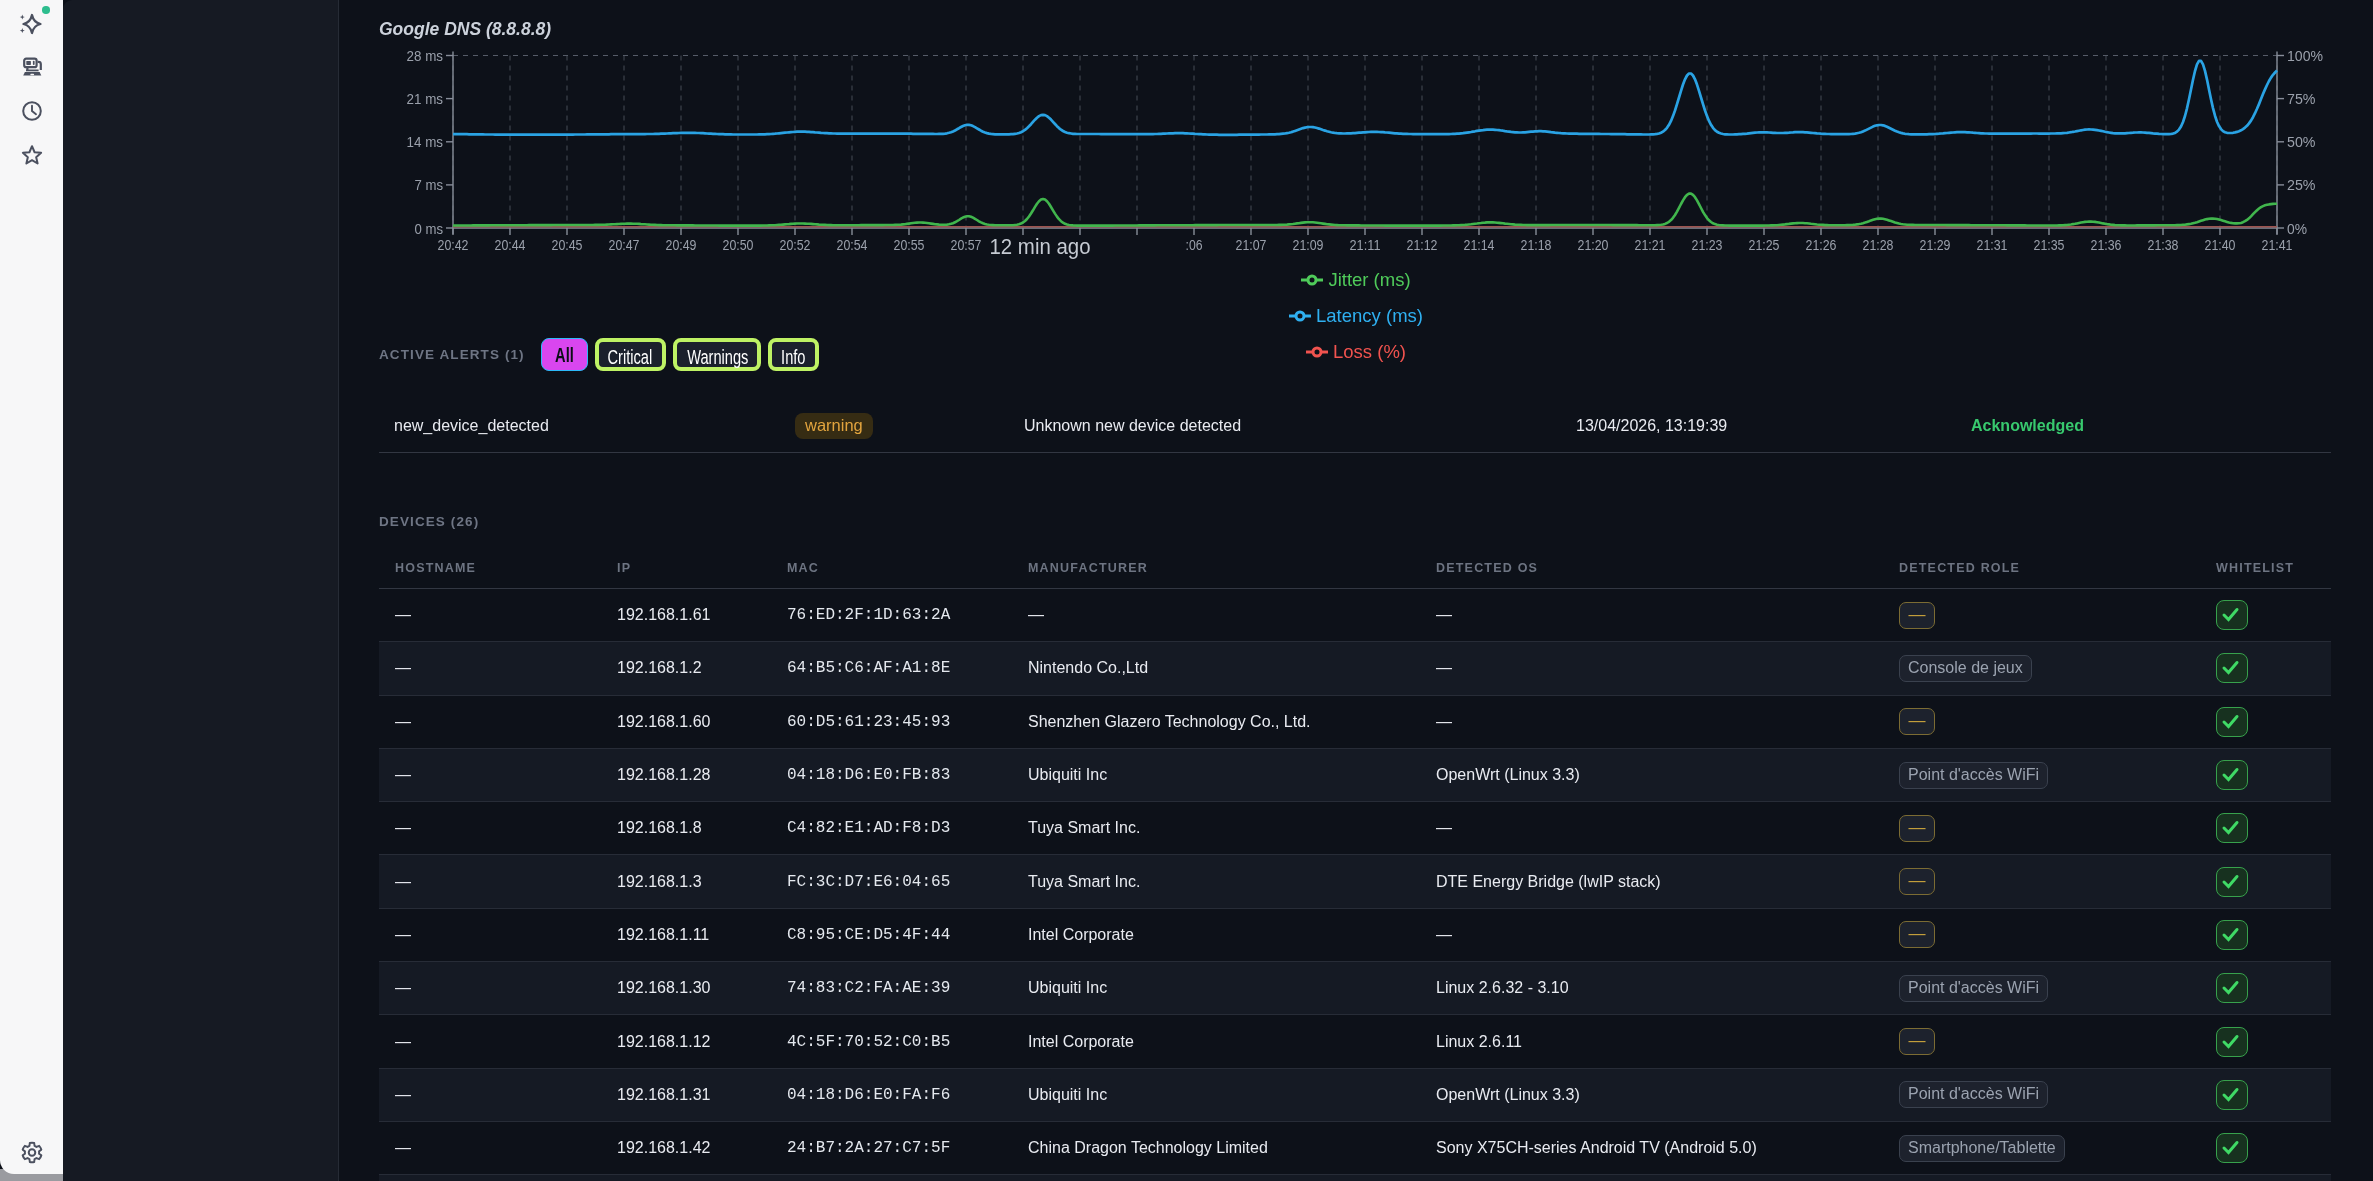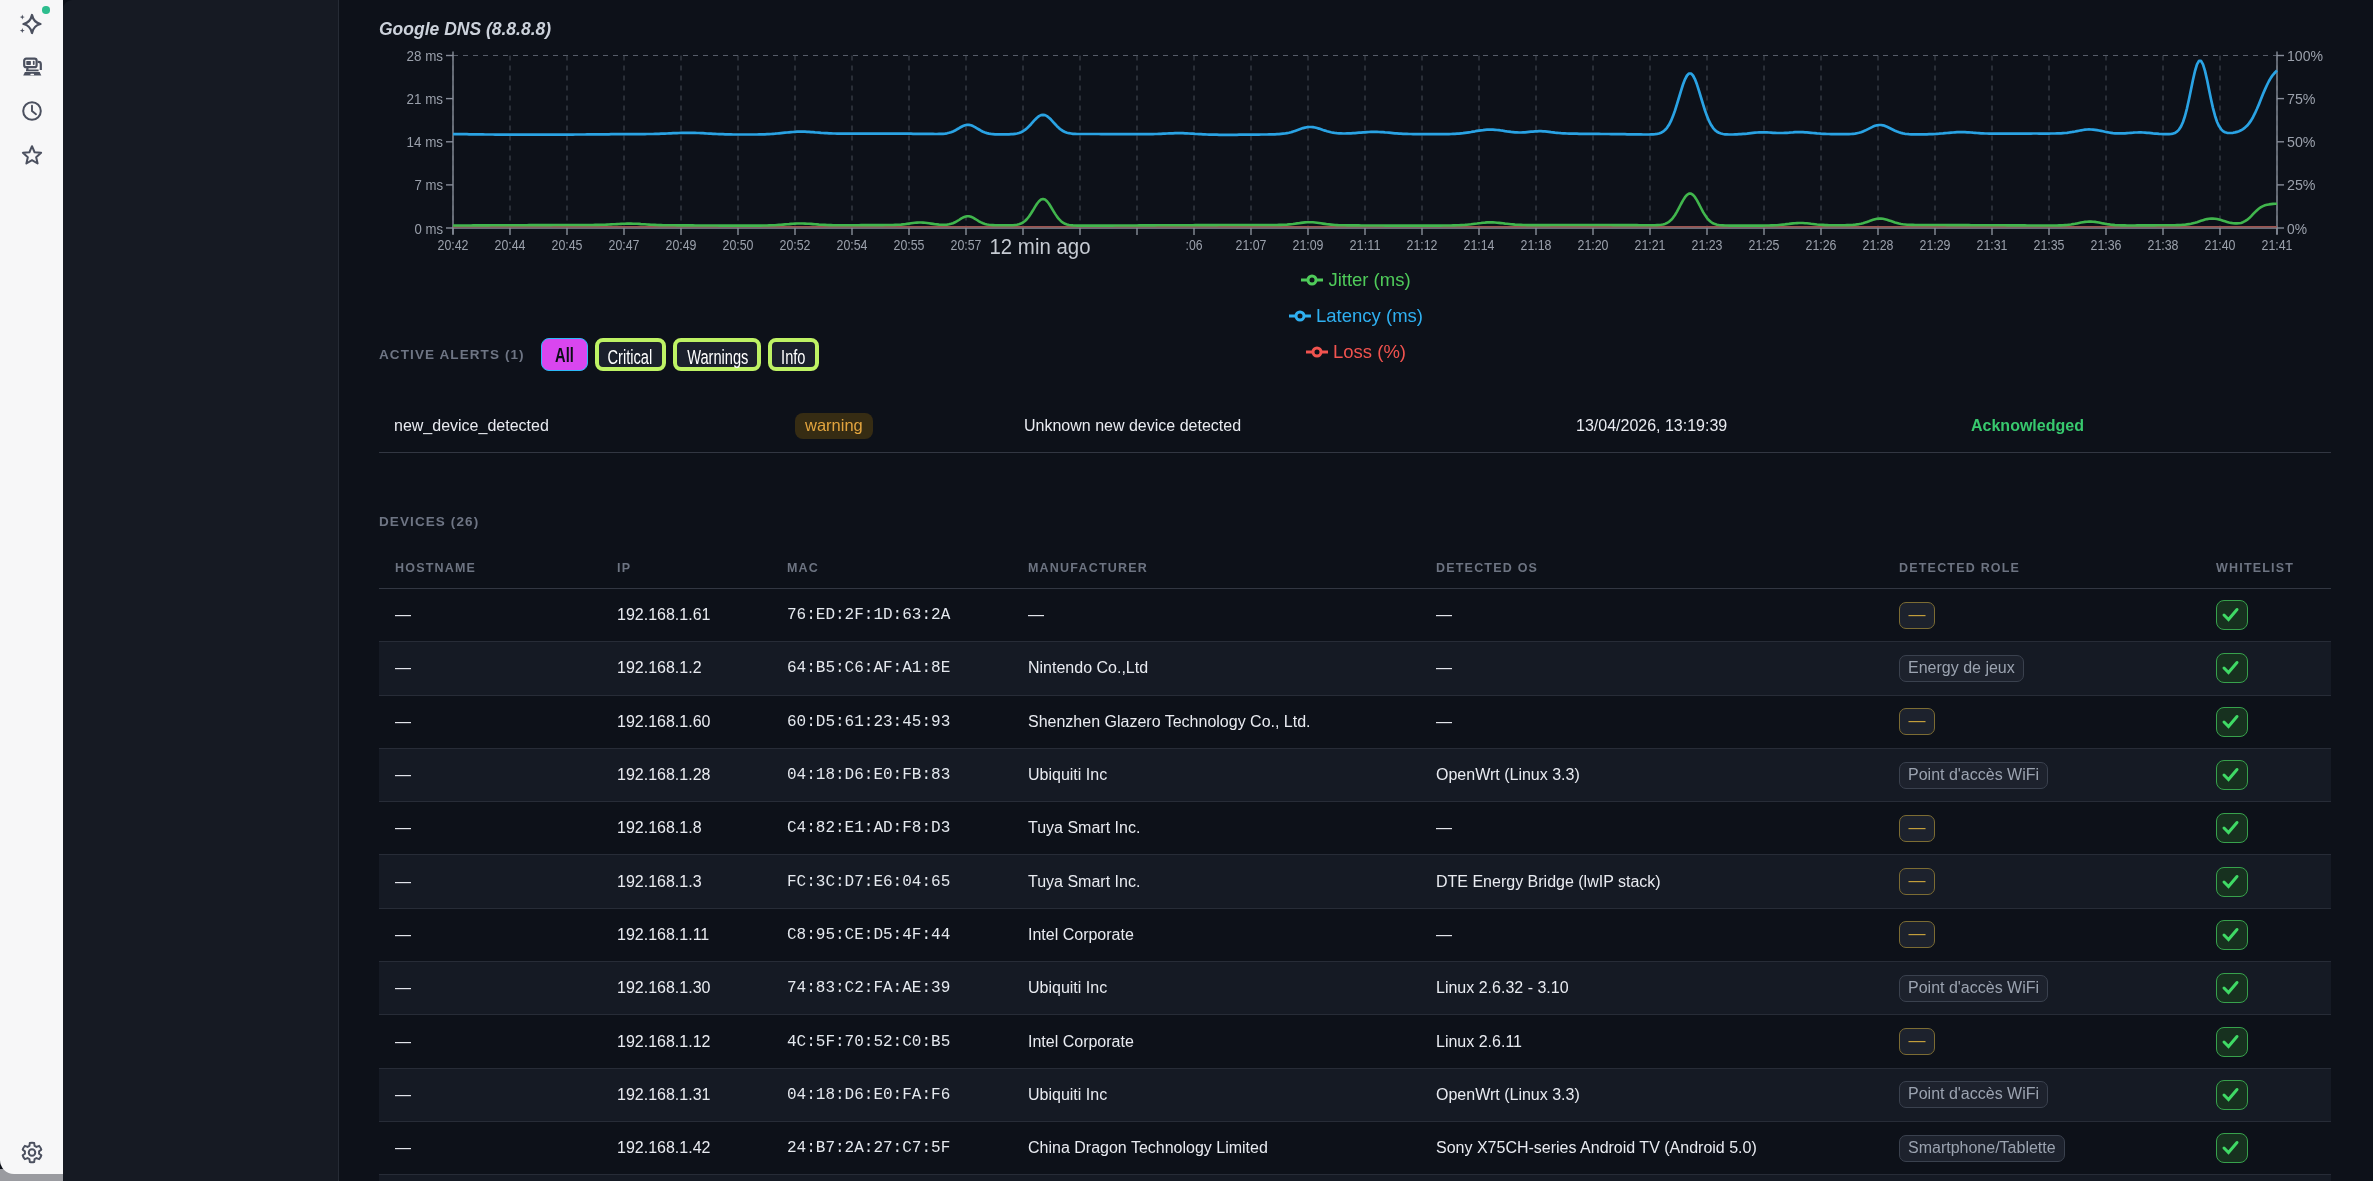--- a/index.html
+++ b/index.html
@@ -286,21 +286,21 @@
         <td><span class="chk"><svg width="27" height="27" viewBox="0 0 27 27" style="position:absolute;left:0;top:0">
               <path d="M7 14 L11.5 18.5 L20 8.5" stroke="#3fd965" stroke-width="3" fill="none" stroke-linecap="round"></path>
             </svg></span></td>
   </tr>
   <tr class="alt">
     <td>—</td>
         <td>192.168.1.2</td>
         <td class="mac">64:B5:C6:AF:A1:8E</td>
         <td>Nintendo Co.,Ltd</td>
         <td>—</td>
-    <td><span class="rbadge">Energy de jeux</span></td>
+    <td><span class="rbadge">Console de jeux</span></td>
         <td><span class="chk"><svg width="27" height="27" viewBox="0 0 27 27" style="position:absolute;left:0;top:0">
               <path d="M7 14 L11.5 18.5 L20 8.5" stroke="#3fd965" stroke-width="3" fill="none" stroke-linecap="round"></path>
             </svg></span></td>
   </tr>
   <tr>
     <td>—</td>
         <td>192.168.1.60</td>
         <td class="mac">60:D5:61:23:45:93</td>
         <td>Shenzhen Glazero Technology Co., Ltd.</td>
         <td>—</td>

